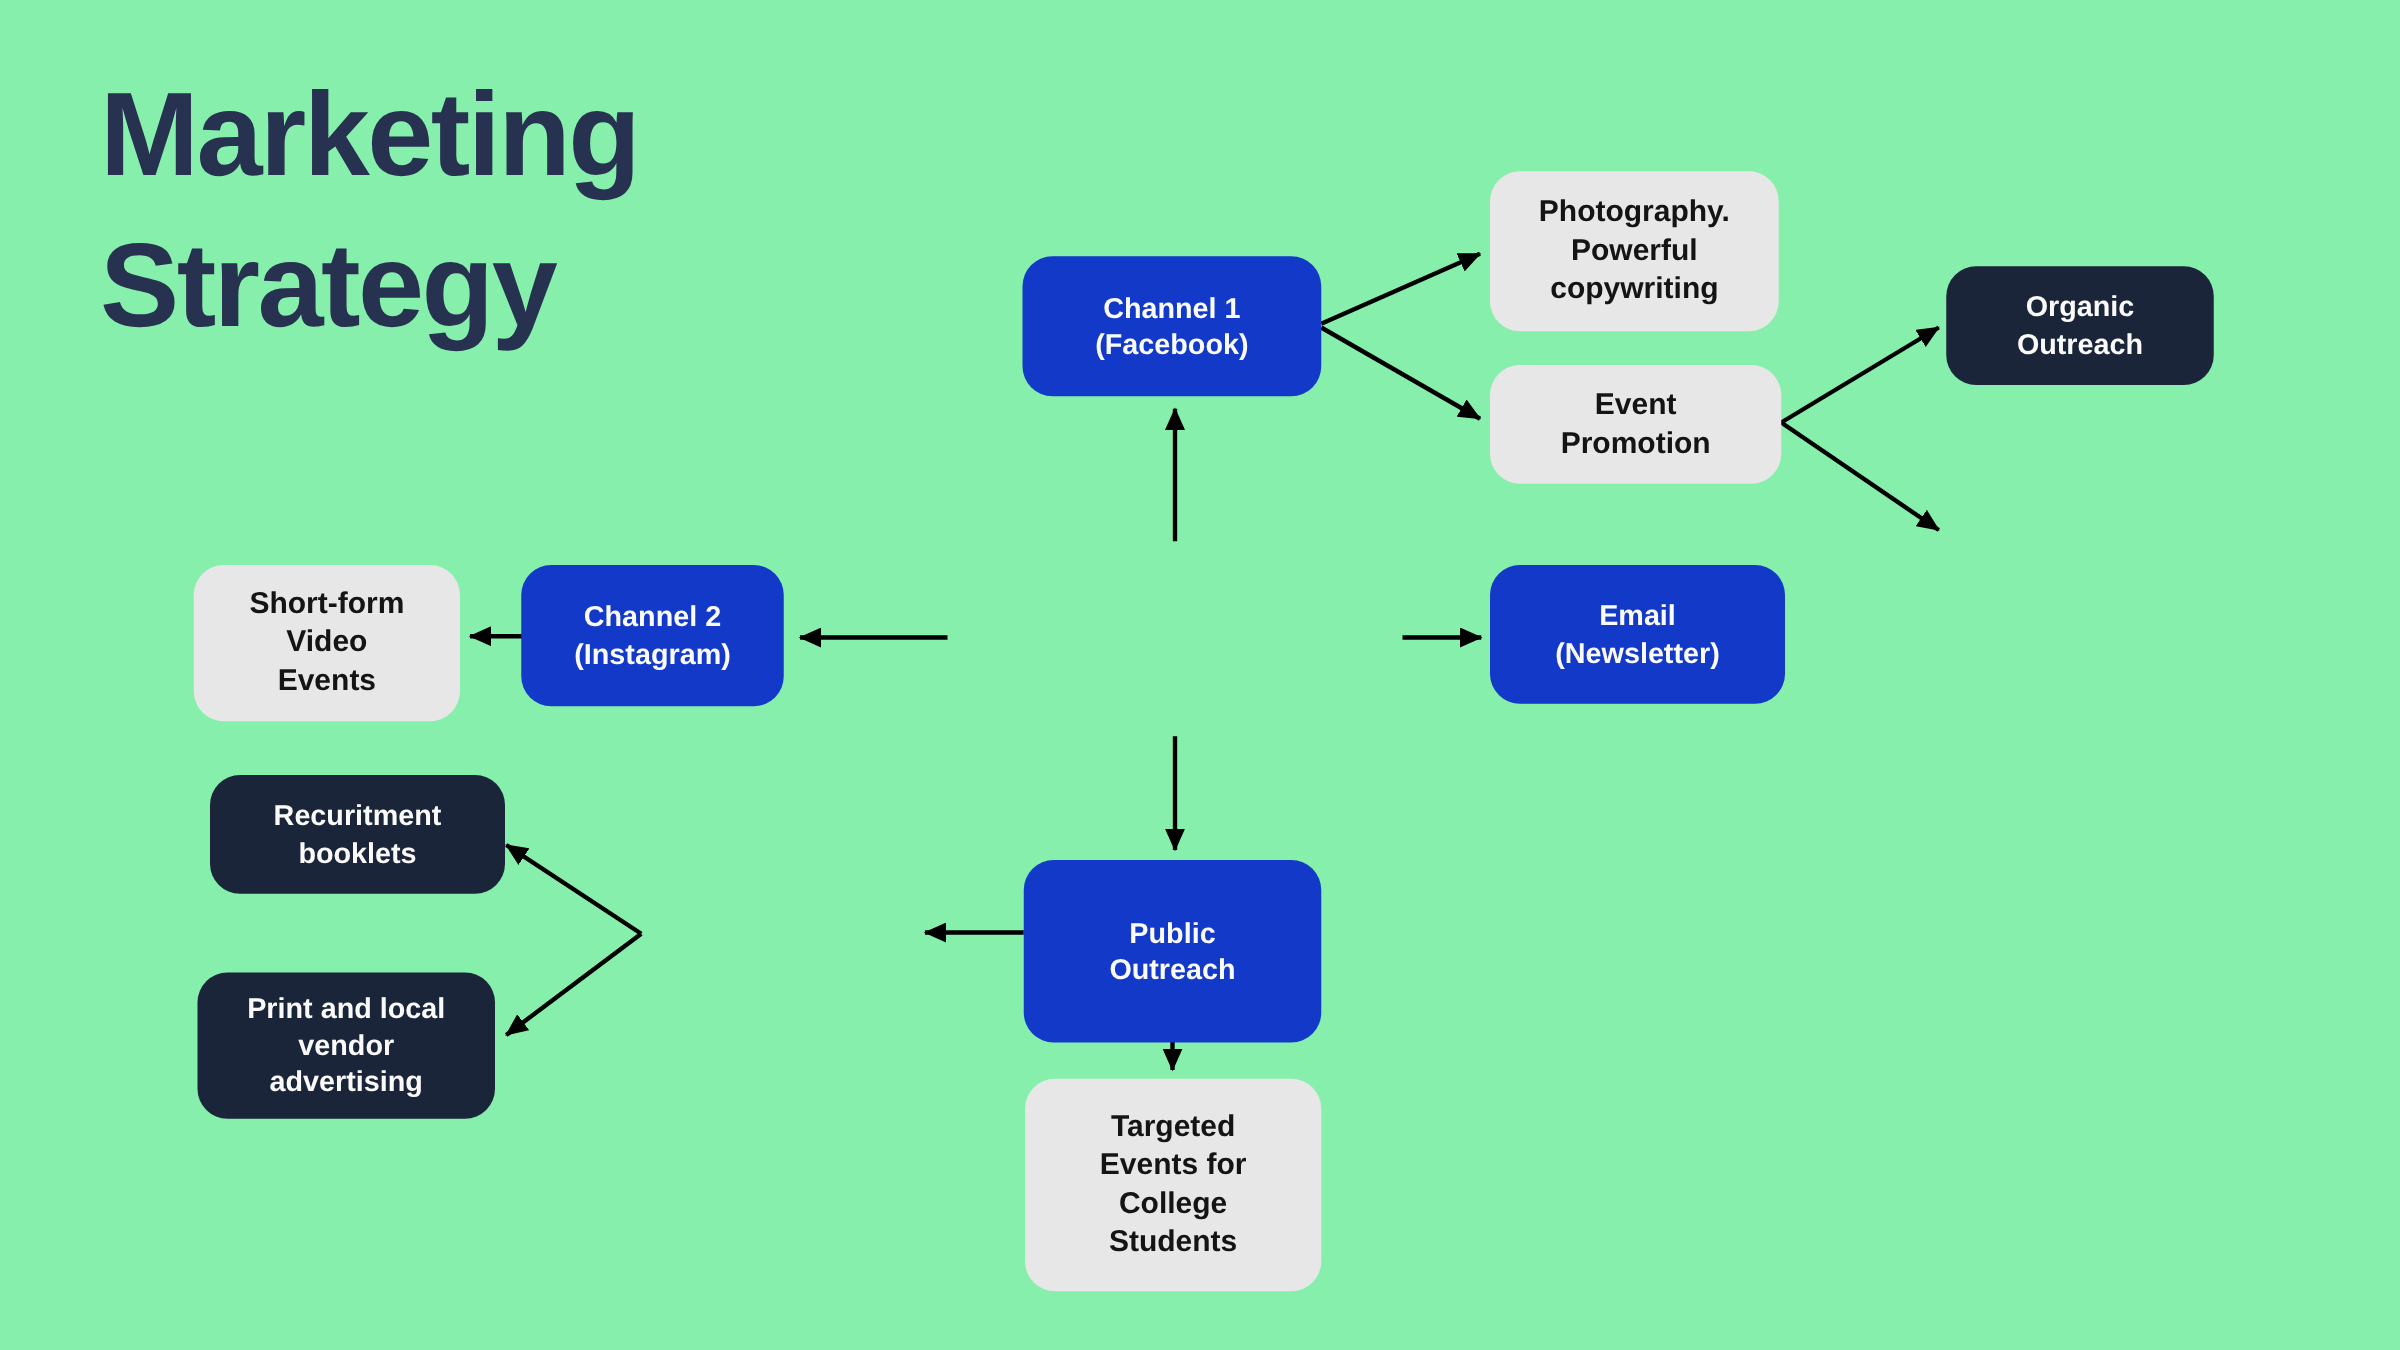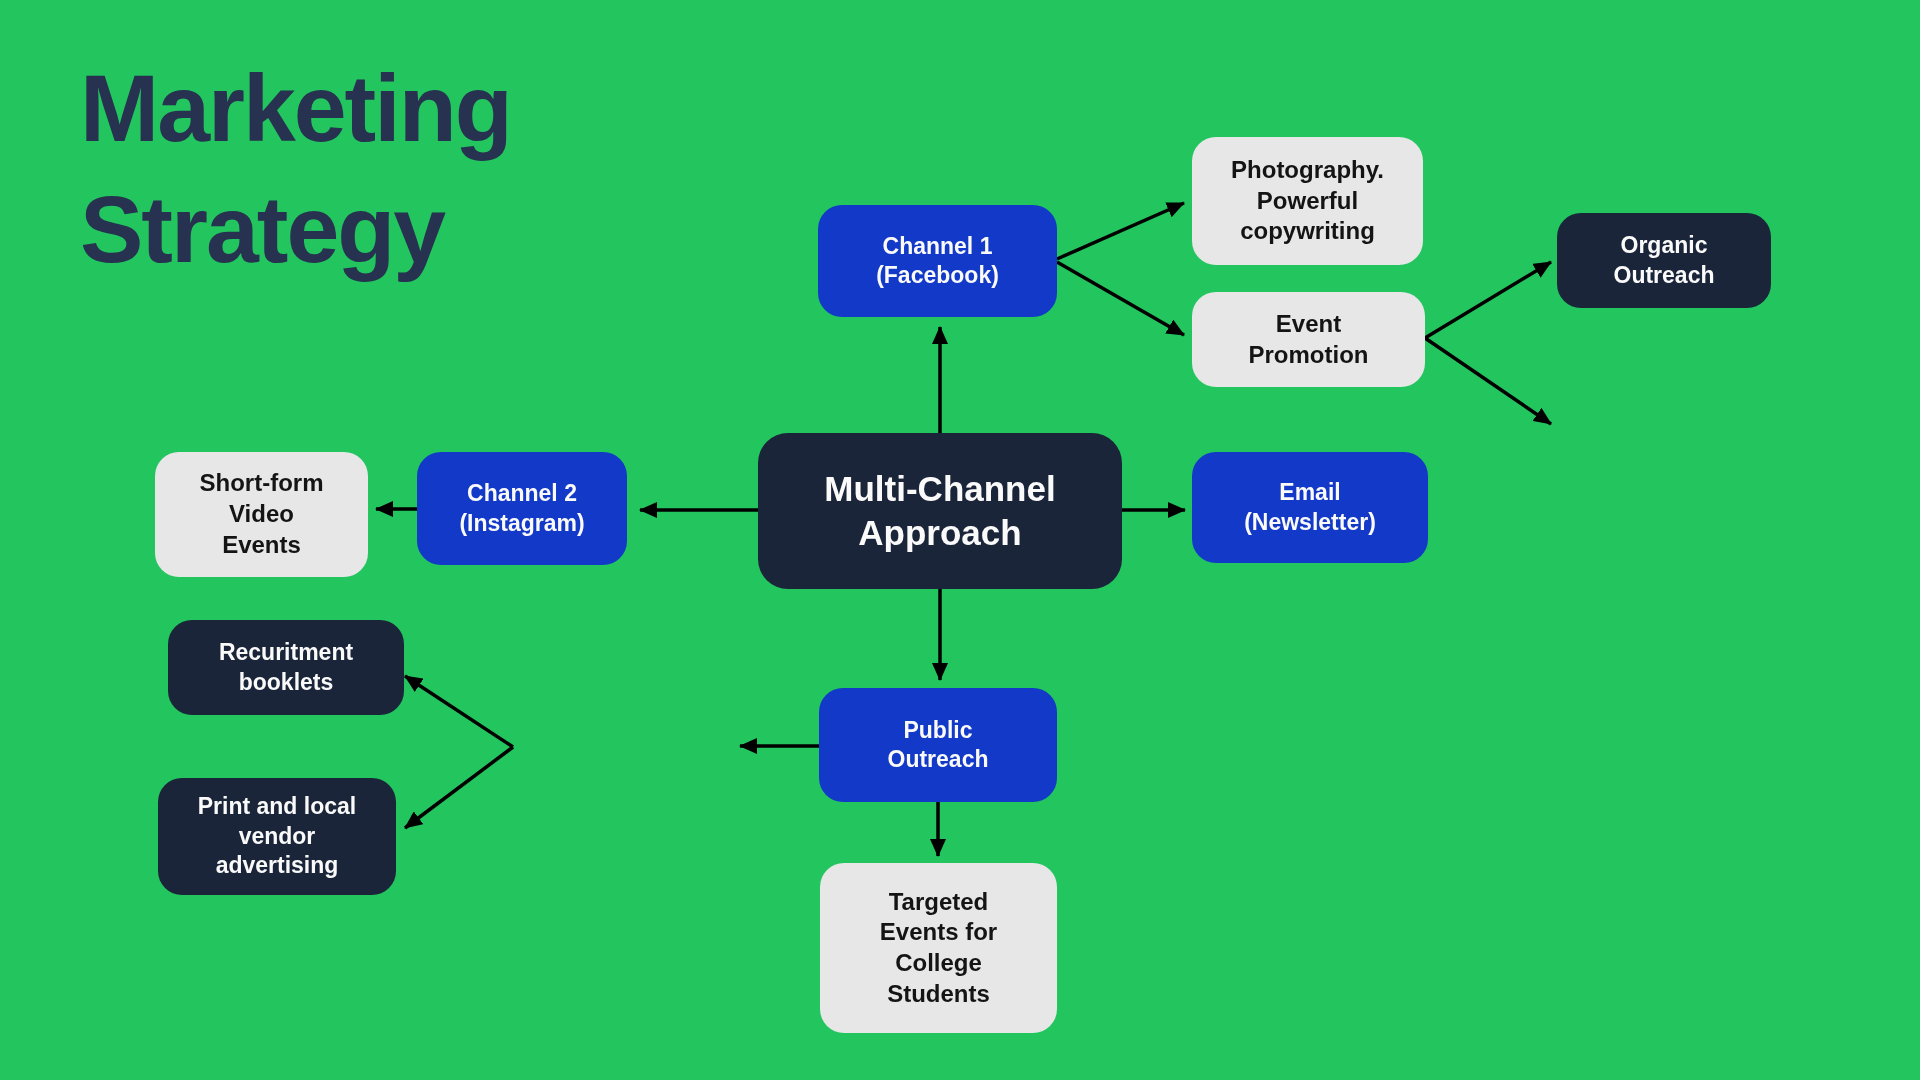--- a/index.html
+++ b/index.html
@@ -1,19 +1,19 @@
 <!DOCTYPE html>
 <html><head>
 <meta charset="utf-8">
 <style>
   html,body{margin:0;padding:0;background:#ffffff;}
   #canvas{
     position:relative;
     width:1920px;height:1080px;
-    background:#22c55e;
+    background:#86efac;
     overflow:hidden;
     font-family:"Liberation Sans", sans-serif;
   }
   #title{
     position:absolute;
     left:80px;top:48px;
     font-size:95px;
     font-weight:bold;
     line-height:1.27;
     letter-spacing:-2px;
@@ -70,24 +70,20 @@
 
       <line x1="819" y1="746" x2="740" y2="746" marker-end="url(#ah)"></line>
 
       <line x1="513" y1="747" x2="405" y2="676" marker-end="url(#ah)"></line>
       <line x1="513" y1="747" x2="405" y2="828" marker-end="url(#ah)"></line>
 
       <line x1="938" y1="802" x2="938" y2="856" marker-end="url(#ah)"></line>
     </g>
   </svg>
 
-  <div class="node navy center-node" style="left:758px;top:433px;width:364px;height:156px">
-    <span>Multi-Channel
-Approach</span>
-  </div>
 
   <div class="node blue" style="left:818px;top:205px;width:239px;height:112px">
     <span>Channel 1
 (Facebook)</span>
   </div>
 
   <div class="node gray" style="left:1192px;top:292px;width:233px;height:95px">
     <span>Event
 Promotion</span>
   </div>
@@ -119,21 +115,21 @@
     <span>Email
 (Newsletter)</span>
   </div>
 
   <div class="node navy" style="left:168px;top:620px;width:236px;height:95px">
     <span>Recuritment
 booklets</span>
   </div>
 
 
-  <div class="node blue" style="left:819px;top:688px;width:238px;height:114px">
+  <div class="node blue" style="left:819px;top:688px;width:238px;height:146px">
     <span>Public
 Outreach</span>
   </div>
 
   <div class="node navy" style="left:158px;top:778px;width:238px;height:117px">
     <span>Print and local
 vendor
 advertising</span>
   </div>
 

